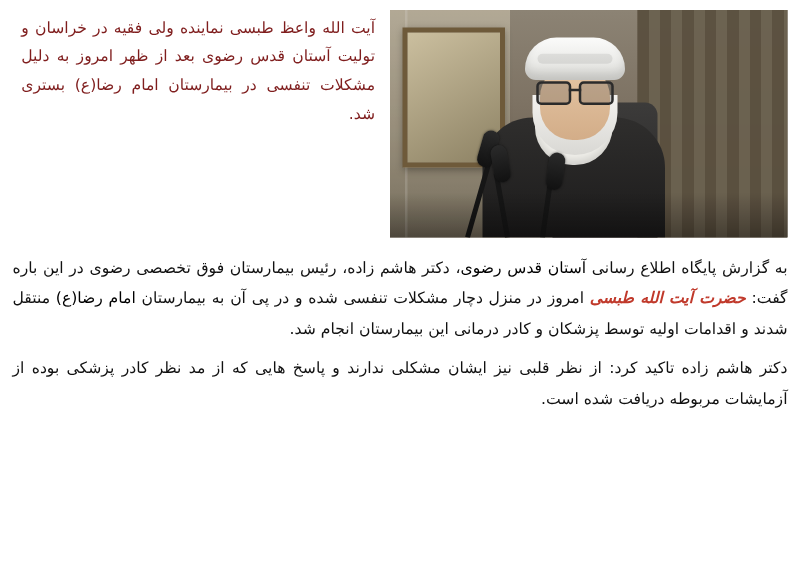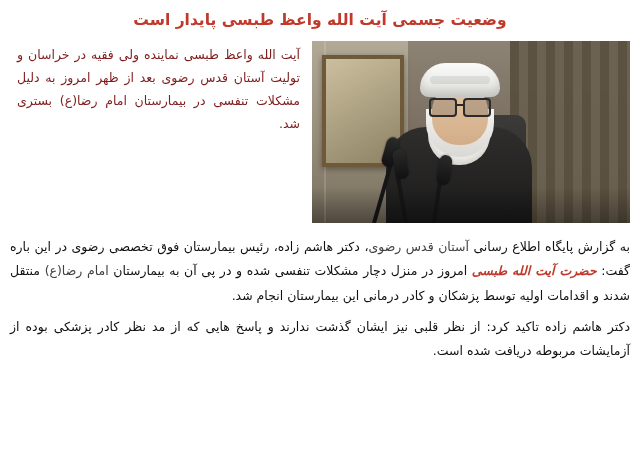--- a/index.html
+++ b/index.html
@@ -167,29 +167,28 @@
   }
   
   .body-copy {
     margin-top: 12px;
     font-size: 12.5px;
     line-height: 1.95;
     text-align: justify;
     color: #111;
   }
   .body-copy p { margin: 0 0 7px 0; }
-  .hl { color: #404040; margin-top: 40px; }
+  .hl { color: #000000; margin-top: 40px; }
   .hl-b { color: #c0392b; font-weight: bold; font-style: italic; }
 </style>
 </head>
 <body>
 
 <div class="page">
 
-  <div class="headline">وضعیت جسمی آیت الله واعظ طبسی پایدار است</div>
 
 
   <div class="top-block">
 
     <div class="photo-col">
       <div class="photo">
         <div class="ph-wall"></div>
         <div class="ph-panel-left"></div>
         <div class="ph-frame"></div>
         <div class="ph-curtain"></div>
@@ -220,16 +219,16 @@
     </div>
 
     <div class="lead-col">
       <p class="lead">آیت الله واعظ طبسی نماینده ولی فقیه در خراسان و تولیت آستان قدس رضوی بعد از ظهر امروز به دلیل مشکلات تنفسی در بیمارستان امام رضا(ع) بستری شد.</p>
     </div>
 
   </div>
 
   <div class="body-copy">
       <p><span>به گزارش پایگاه اطلاع رسانی </span><span class="hl">آستان قدس رضوی</span><span>، دکتر هاشم زاده، رئیس بیمارستان فوق تخصصی رضوی در این باره گفت: </span><span class="hl-b">حضرت آیت الله طبسی</span><span> امروز در منزل دچار مشکلات تنفسی شده و در پی آن به بیمارستان </span><span class="hl">امام رضا(ع)</span><span> منتقل شدند و اقدامات اولیه توسط پزشکان و کادر درمانی این بیمارستان انجام شد.</span></p>
-      <p><span>دکتر هاشم زاده تاکید کرد: از نظر قلبی نیز ایشان گذشت ندارند و پاسخ هایی که از مد نظر کادر پزشکی بوده از آزمایشات مربوطه دریافت شده است.</span></p>
+      <p><span>دکتر هاشم زاده تاکید کرد: از نظر قلبی نیز ایشان مشکلی ندارند و پاسخ هایی که از مد نظر کادر پزشکی بوده از آزمایشات مربوطه دریافت شده است.</span></p>
     </div>
 
 </div>
 
 </body></html>

